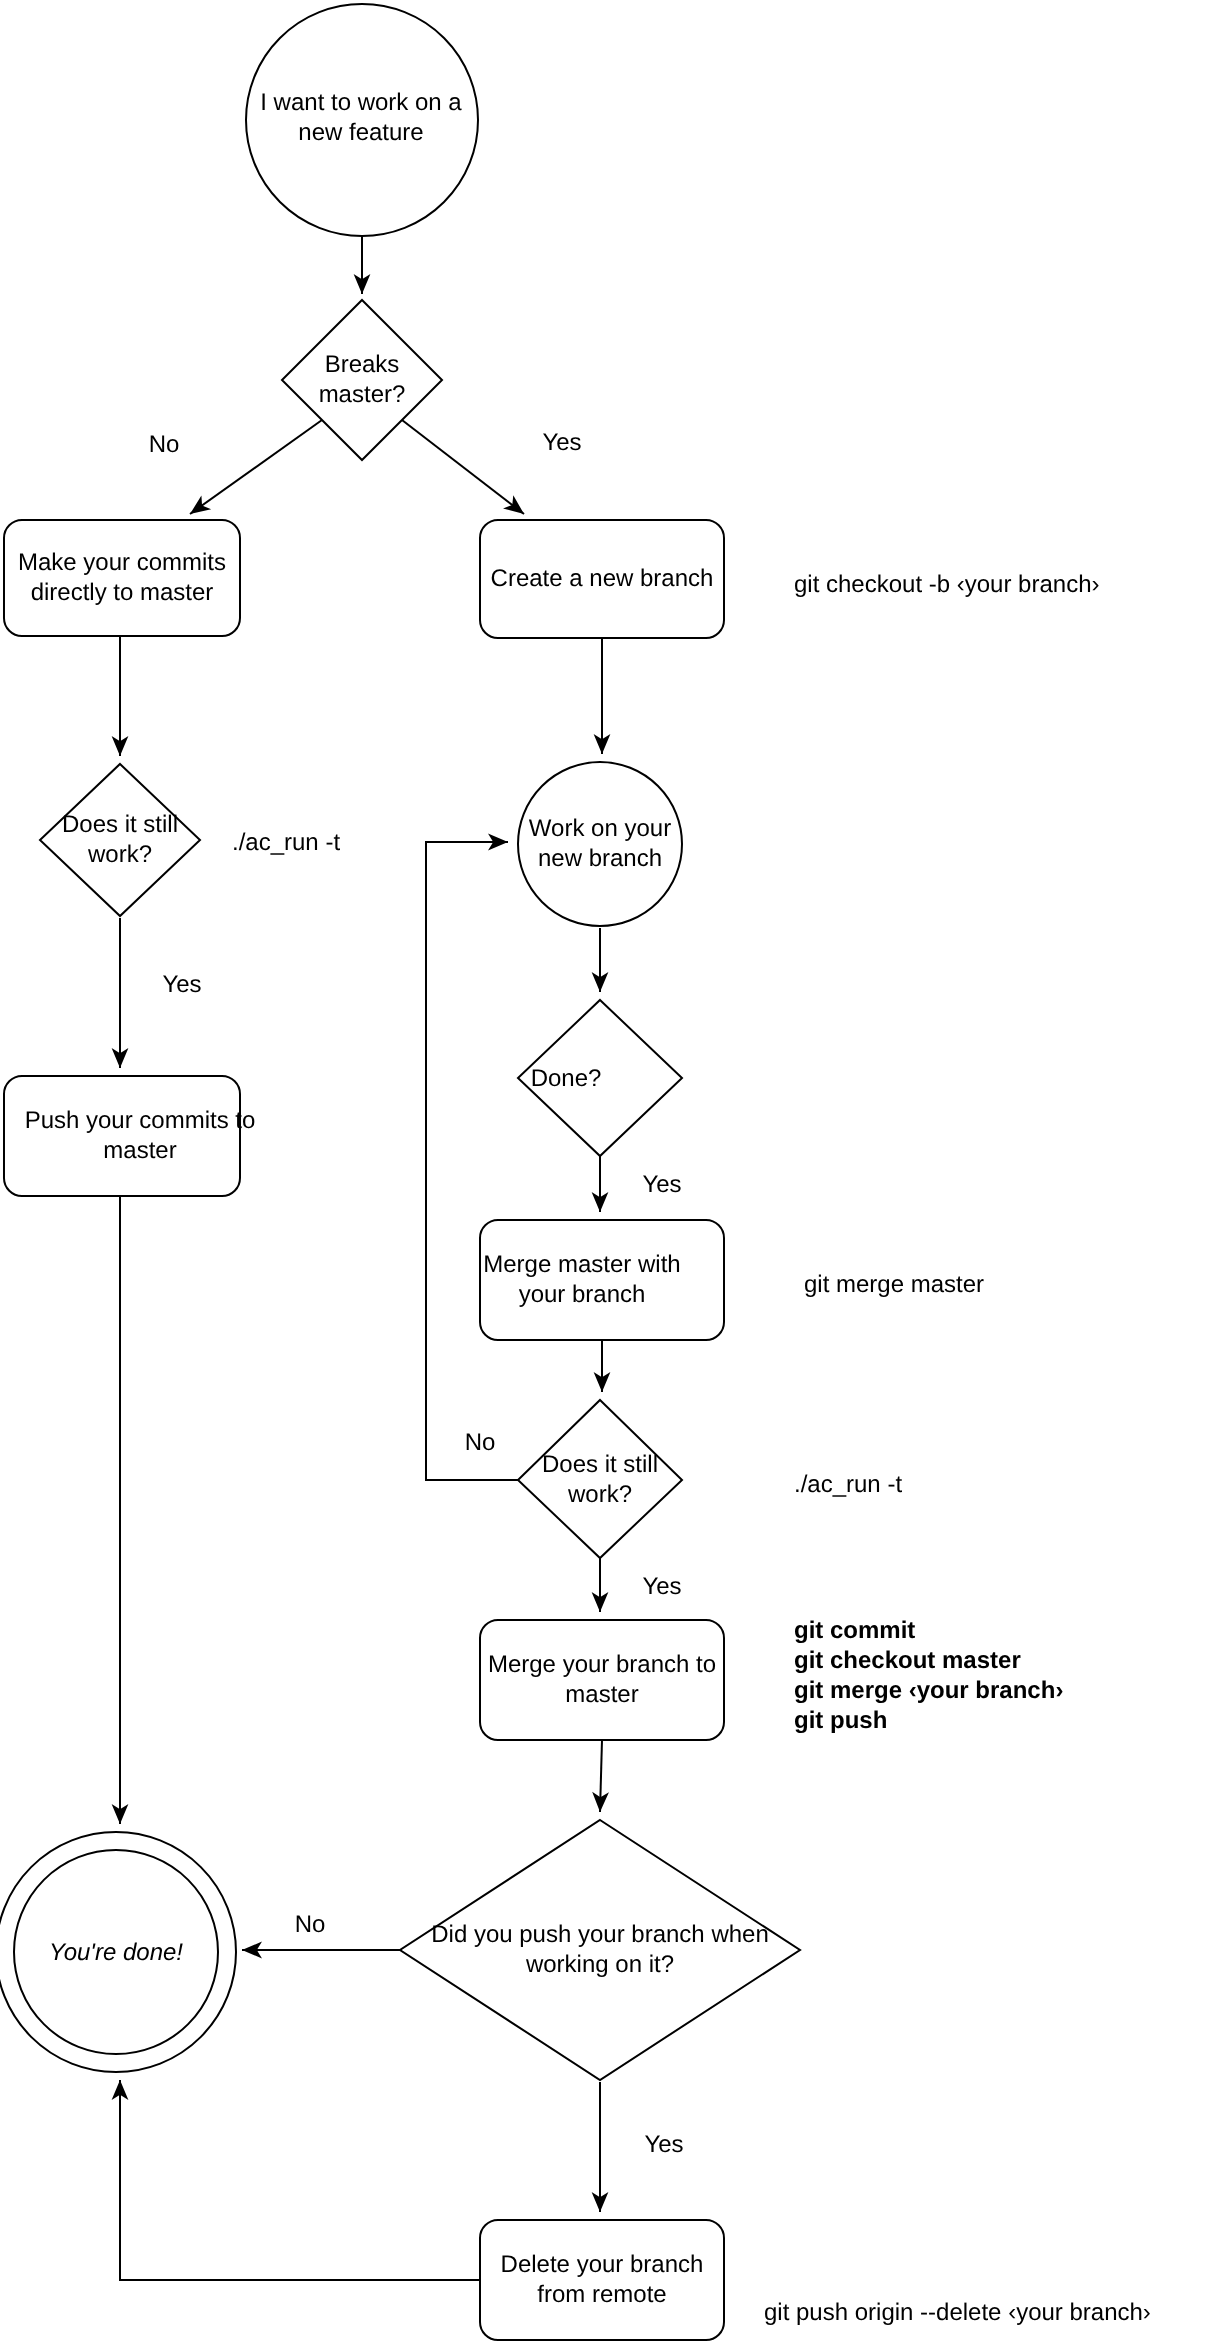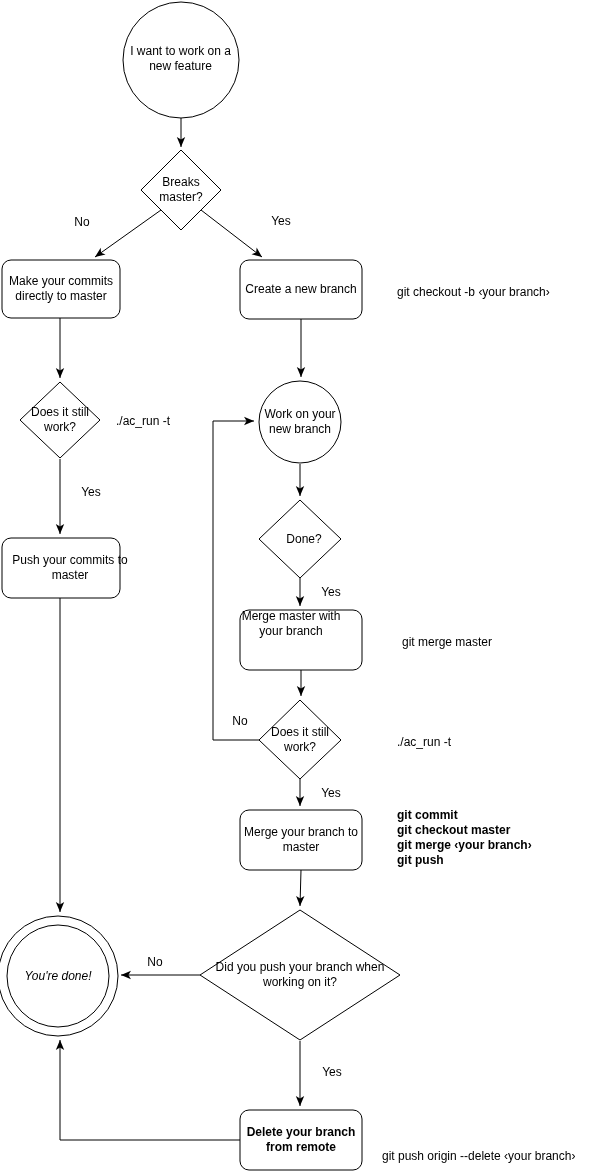--- a/index.html
+++ b/index.html
@@ -91,27 +91,27 @@
     </g>
   </svg>
 
   <div class="node-text" style="left:127px; top:2px;   width:107px; height:114px;">I want to work on a new feature</div>
   <div class="node-text" style="left:141px; top:152px; width:80px;  height:76px;">Breaks master?</div>
   <div class="node-text" style="left:2px;   top:260px; width:118px; height:58px;">Make your commits directly to master</div>
   <div class="node-text" style="left:240px; top:260px; width:122px; height:59px;">Create a new branch</div>
   <div class="node-text" style="left:20px;  top:384px; width:80px;  height:72px;">Does it still work?</div>
   <div class="node-text" style="left:2px;   top:538px; width:136px; height:60px;">Push your commits to master</div>
   <div class="node-text" style="left:258px; top:383px; width:84px;  height:78px;">Work on your new branch</div>
-  <div class="node-text" style="left:263px; top:502px; width:82px;  height:74px;">Done?</div>
-  <div class="node-text" style="left:240px; top:594px; width:102px; height:60px;">Merge master with your branch</div>
+  <div class="node-text" style="left:242px; top:502px; width:82px;  height:74px;">Done?</div>
+  <div class="node-text" style="left:240px; top:610px; width:102px; height:60px;">Merge master with your branch</div>
   <div class="node-text" style="left:259px; top:702px; width:82px;  height:76px;">Does it still work?</div>
   <div class="node-text" style="left:240px; top:810px; width:122px; height:60px;">Merge your branch to master</div>
   <div class="node-text" style="left:205px; top:912px; width:190px; height:126px;">Did you push your branch when working on it?</div>
   <div class="node-text" style="left:8px;   top:946px; width:100px; height:60px;font-style:italic;">You're done!</div>
-  <div class="node-text" style="left:240px; top:1110px; width:122px; height:60px;font-weight:bold;">Delete your branch from remote</div>
+  <div class="node-text" style="left:240px; top:1110px; width:122px; height:60px;">Delete your branch from remote</div>
 
   <div class="edge-label" style="left:82px;  top:215px;">No</div>
   <div class="edge-label" style="left:281px; top:214px;">Yes</div>
   <div class="edge-label" style="left:91px;  top:485px;">Yes</div>
   <div class="edge-label" style="left:331px; top:585px;">Yes</div>
   <div class="edge-label" style="left:240px; top:714px;">No</div>
   <div class="edge-label" style="left:331px; top:786px;">Yes</div>
   <div class="edge-label" style="left:155px; top:955px;">No</div>
   <div class="edge-label" style="left:332px; top:1065px;">Yes</div>
 

